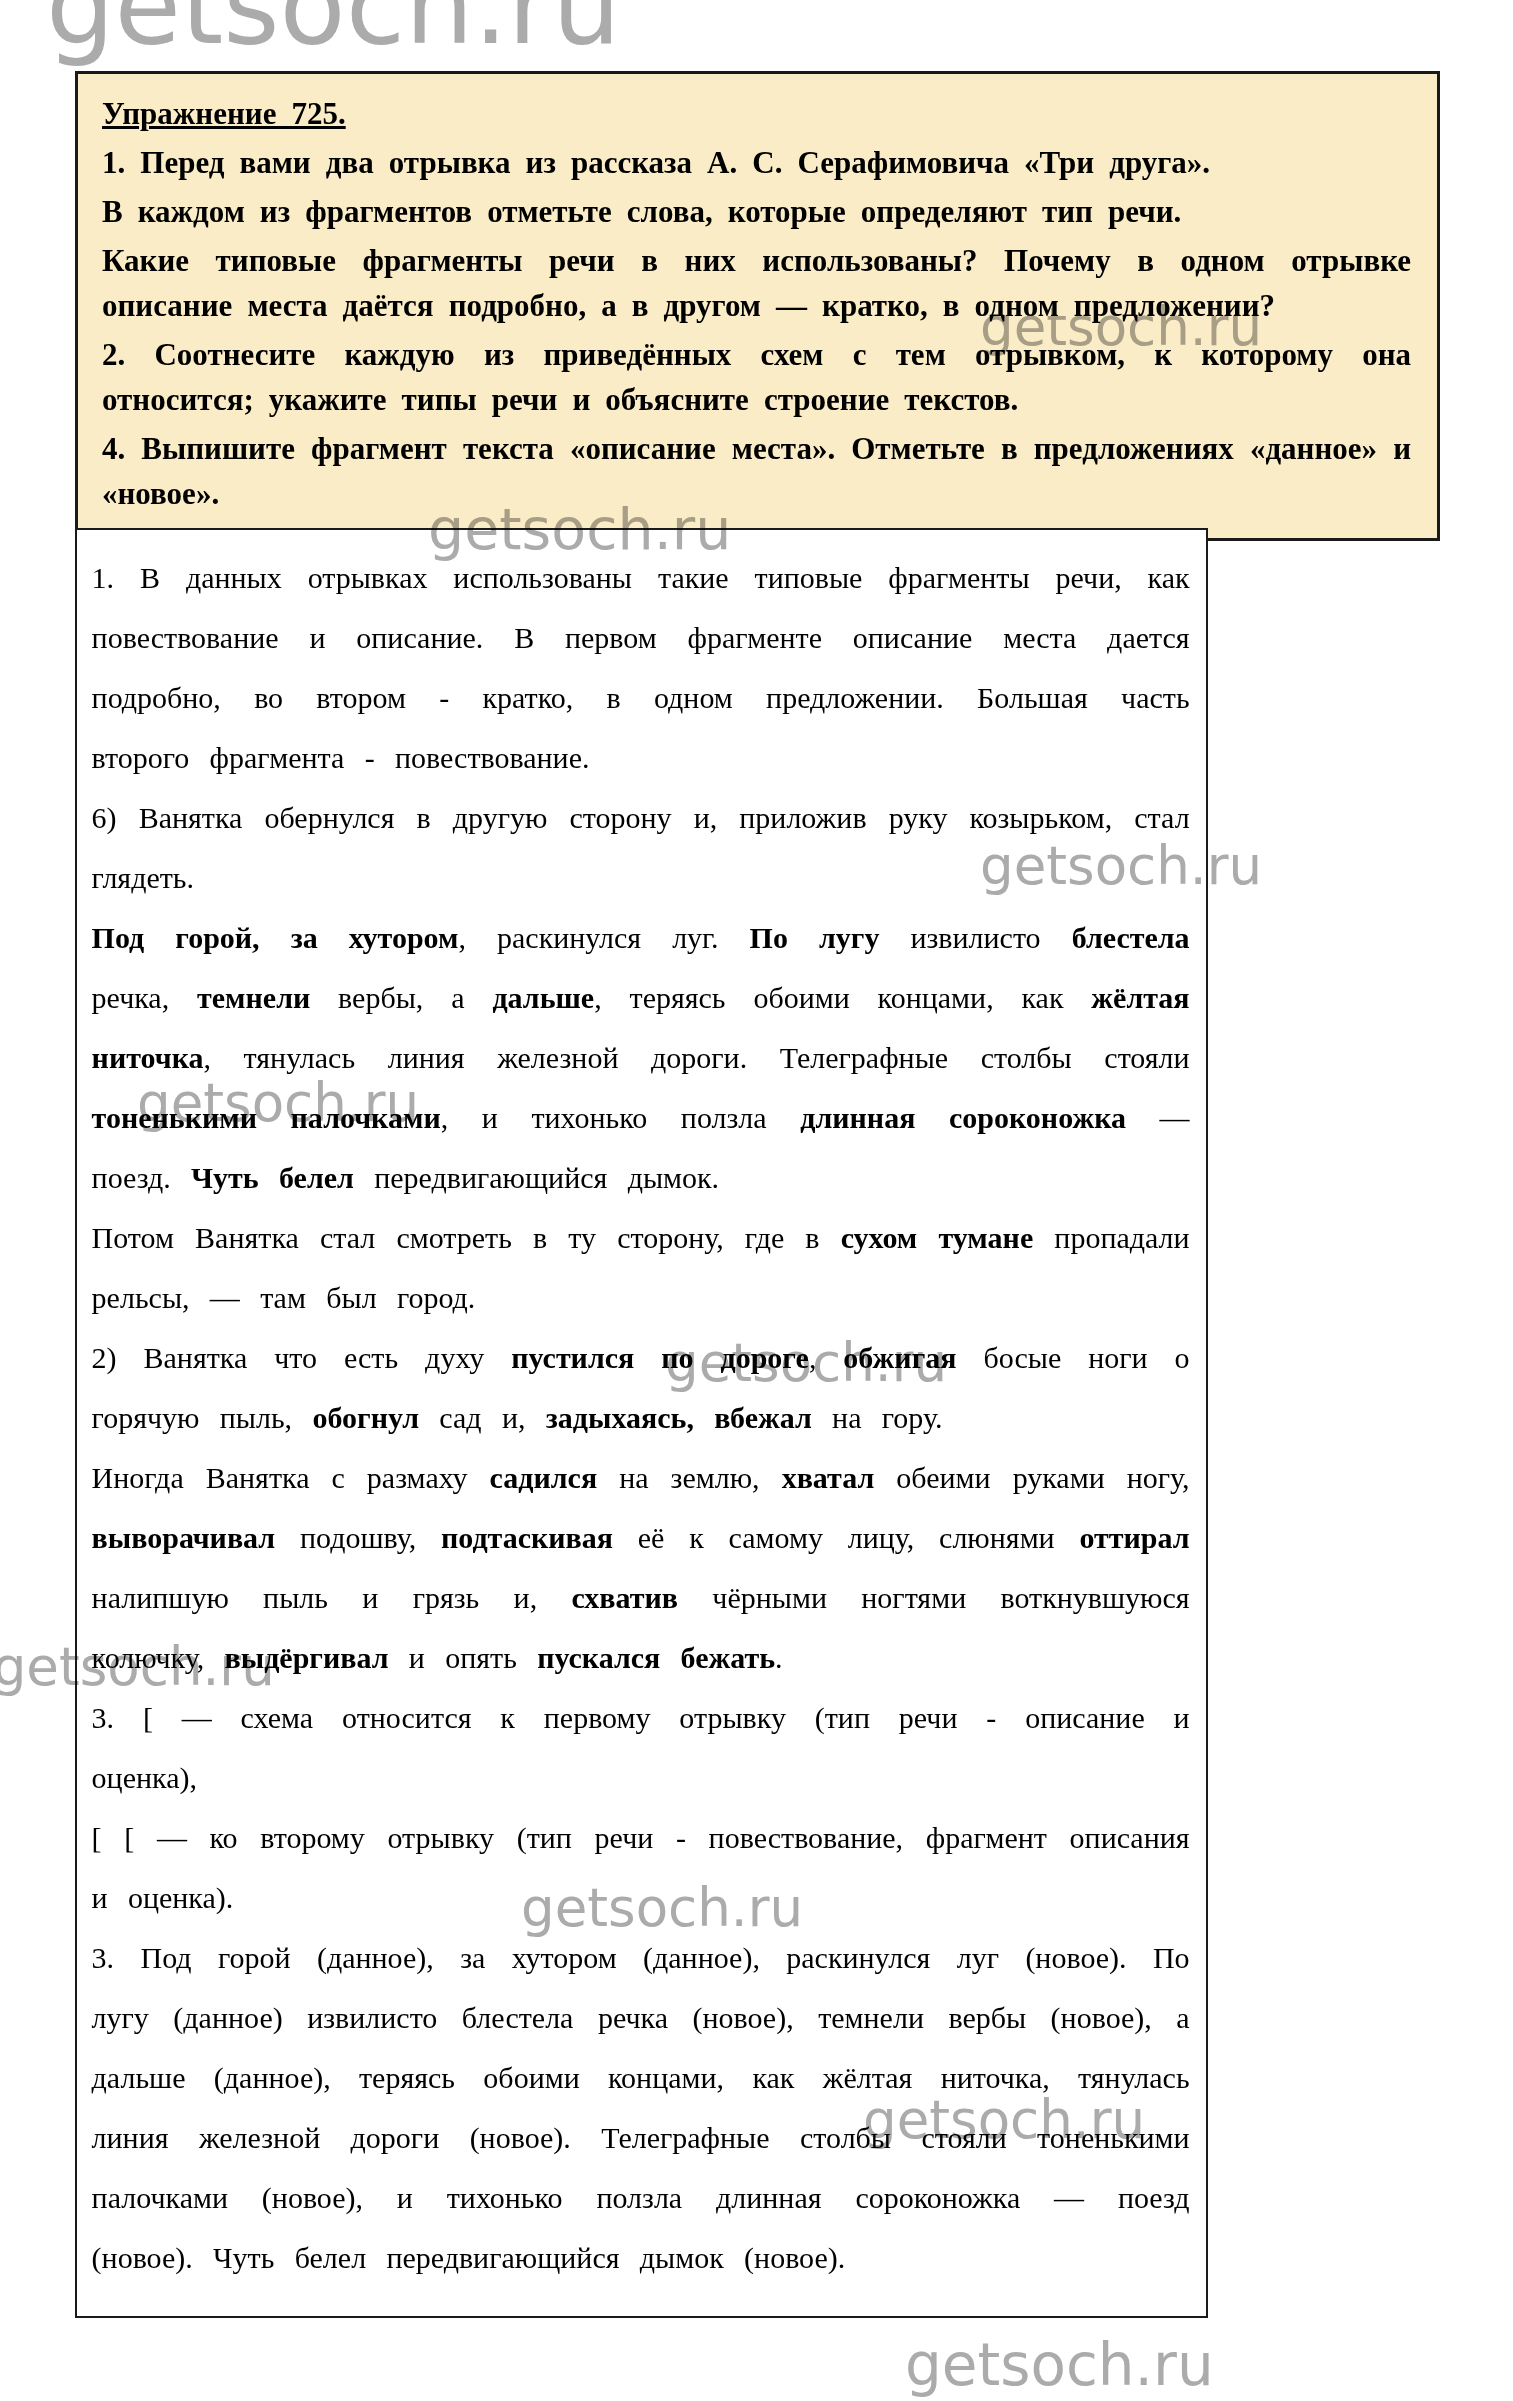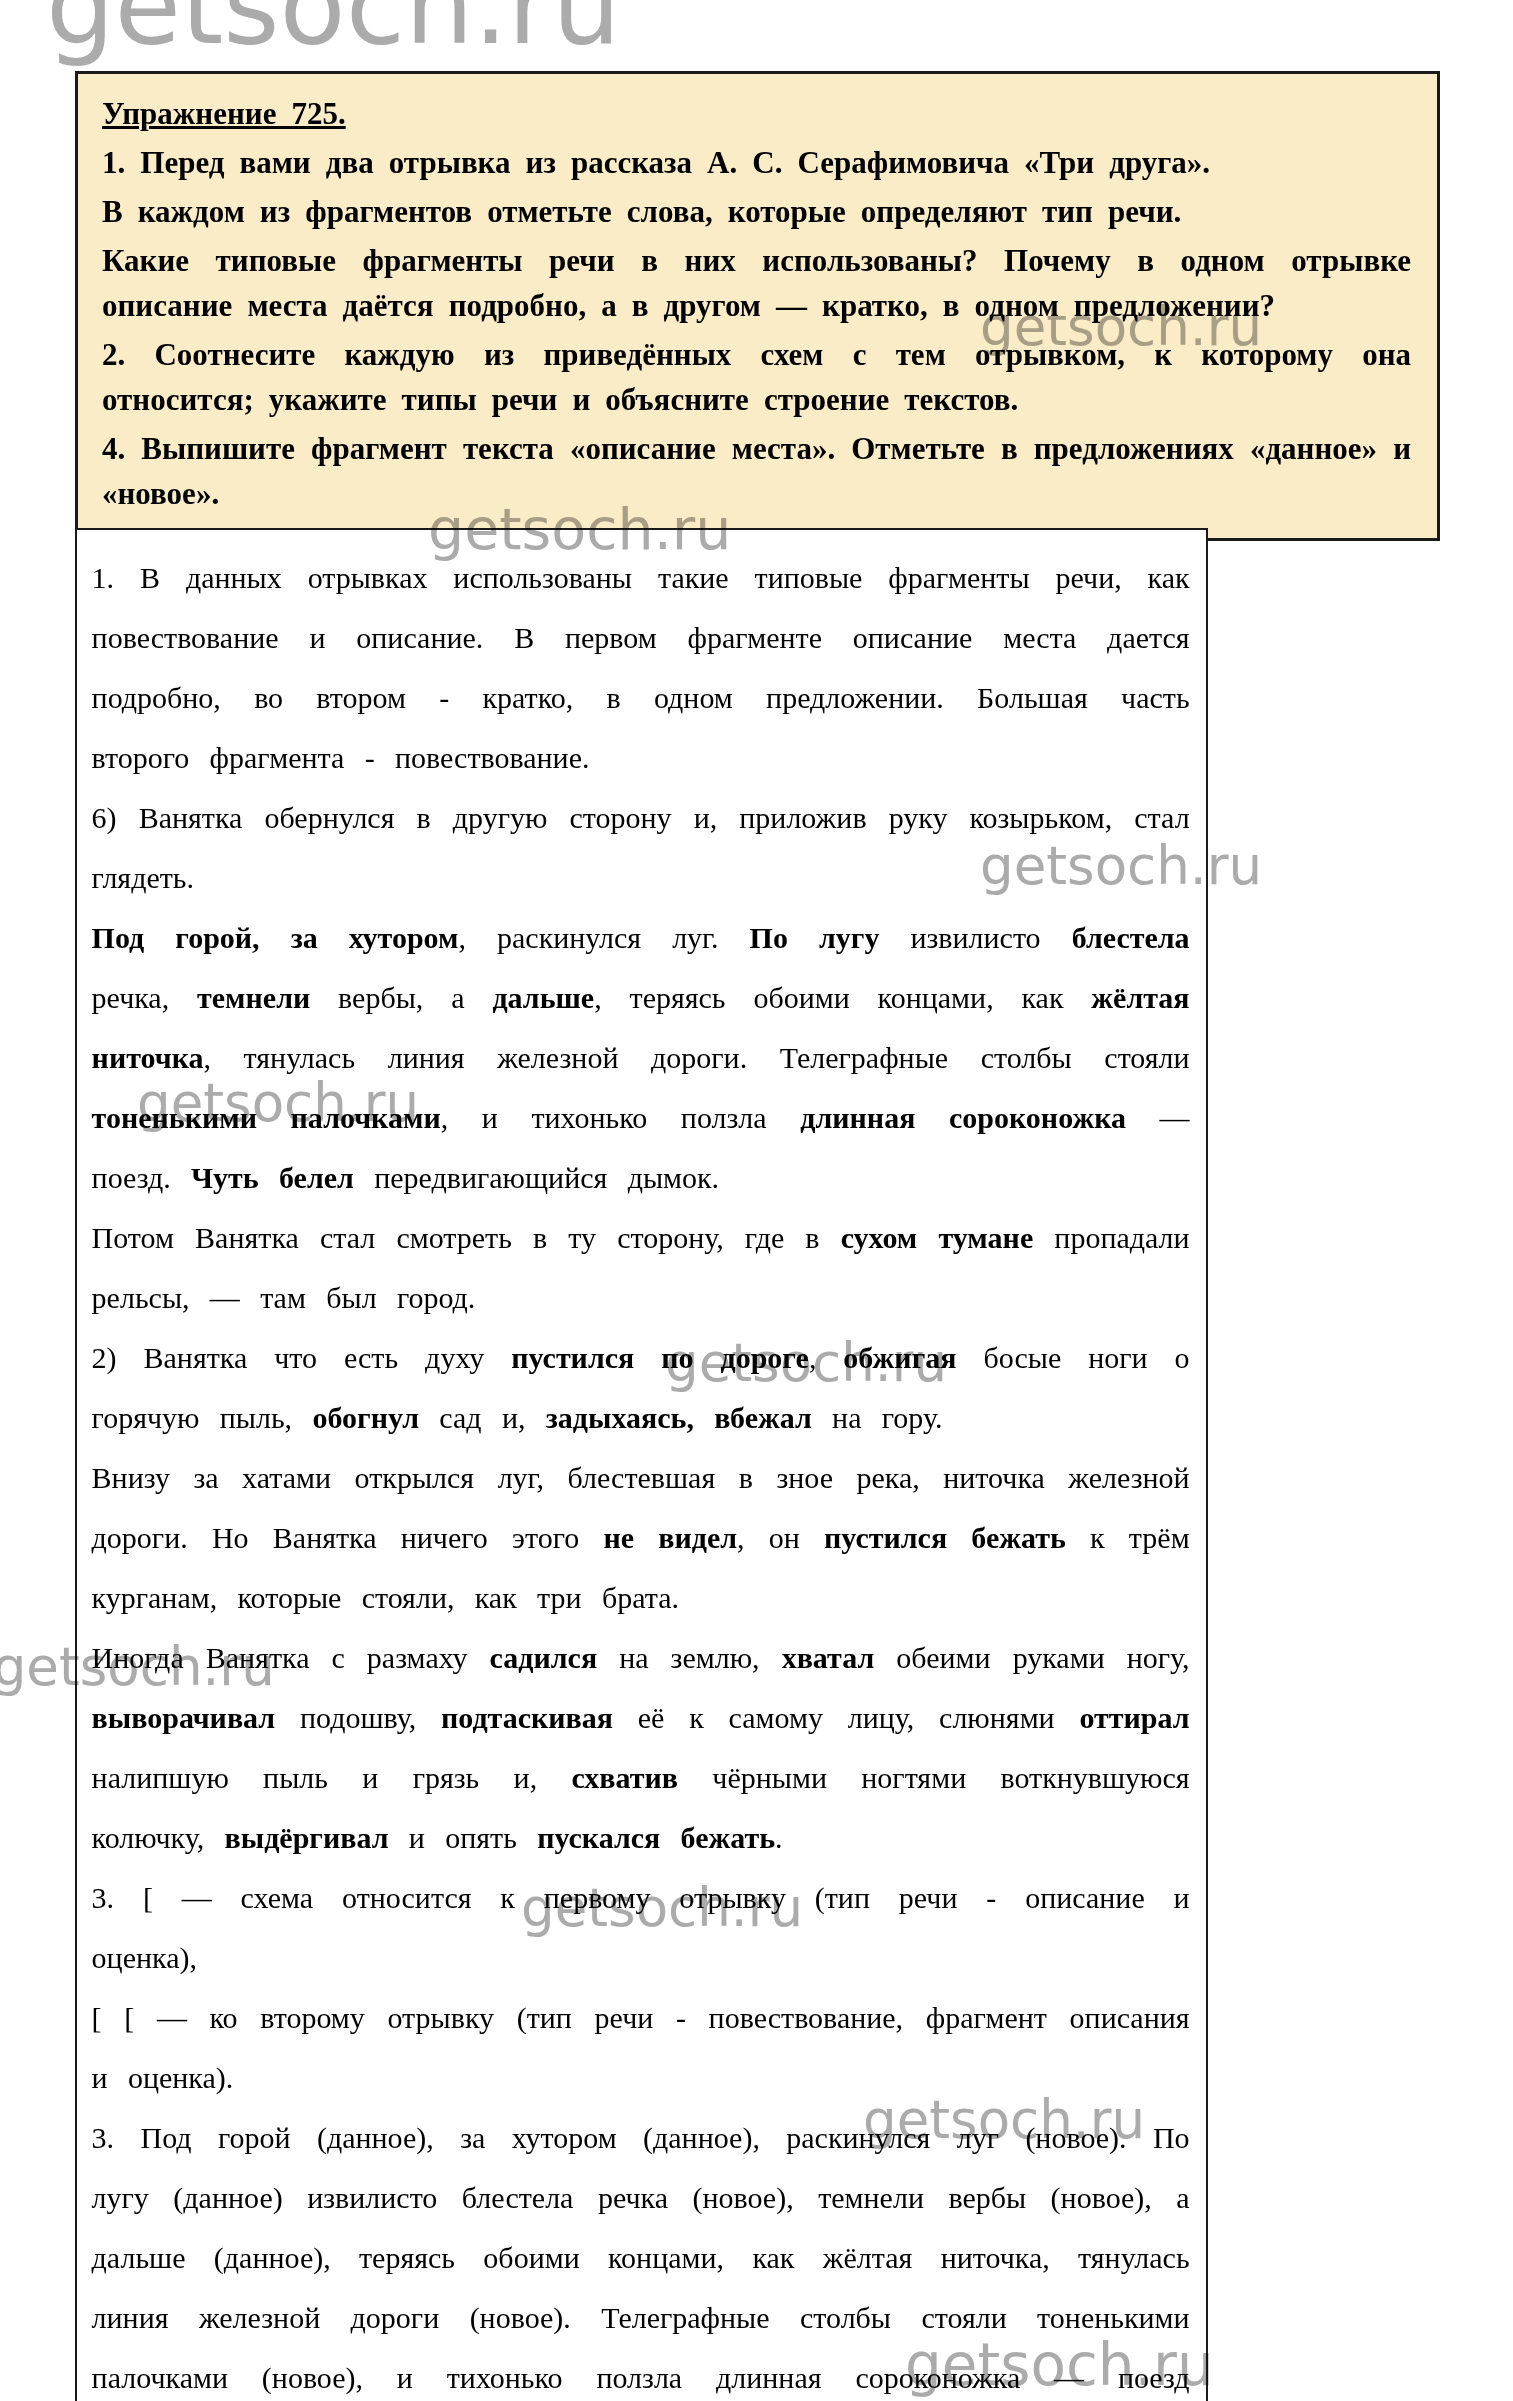--- a/index.html
+++ b/index.html
@@ -84,21 +84,20 @@
     <p>2. Соотнесите каждую из приведённых схем с тем отрывком, к которому она относится; укажите типы речи и объясните строение текстов.</p>
     <p>4. Выпишите фрагмент текста «описание места». Отметьте в предложениях «данное» и «новое».</p>
   </div>
 
   <div class="answer-box">
     <p><span>1. В данных отрывках использованы такие типовые фрагменты речи, как повествование и описание. В первом фрагменте описание места дается подробно, во втором - кратко, в одном предложении. Большая часть второго фрагмента - повествование.</span></p>
     <p><span>6) Ванятка обернулся в другую сторону и, приложив руку козырьком, стал глядеть.</span></p>
     <p><b>Под горой, за хутором</b><span>, раскинулся луг. </span><b>По лугу</b><span> извилисто </span><b>блестела</b><span> речка, </span><b>темнели</b><span> вербы, а </span><b>дальше</b><span>, теряясь обоими концами, как </span><b>жёлтая ниточка</b><span>, тянулась линия железной дороги. Телеграфные столбы стояли </span><b>тоненькими палочками</b><span>, и тихонько ползла </span><b>длинная сороконожка</b><span> — поезд. </span><b>Чуть белел</b><span> передвигающийся дымок.</span></p>
     <p><span>Потом Ванятка стал смотреть в ту сторону, где в </span><b>сухом тумане</b><span> пропадали рельсы, — там был город.</span></p>
     <p><span>2) Ванятка что есть духу </span><b>пустился по дороге</b><span>, </span><b>обжигая</b><span> босые ноги о горячую пыль, </span><b>обогнул</b><span> сад и, </span><b>задыхаясь, вбежал</b><span> на гору.</span></p>
-    <p><span>Внизу за хатами открылся луг, блестевшая в зное река, ниточка железной дороги. Но Ванятка ничего этого </span><b>не видел</b><span>, он </span><b>пустился бежать</b><span> к трём курганам, которые стояли, как три брата.</span></p>
     <p><span>Иногда Ванятка с размаху </span><b>садился</b><span> на землю, </span><b>хватал</b><span> обеими руками ногу, </span><b>выворачивал</b><span> подошву, </span><b>подтаскивая</b><span> её к самому лицу, слюнями </span><b>оттирал</b><span> налипшую пыль и грязь и, </span><b>схватив</b><span> чёрными ногтями воткнувшуюся колючку, </span><b>выдёргивал</b><span> и опять </span><b>пускался бежать</b><span>.</span></p>
     <p><span>3. [ — схема относится к первому отрывку (тип речи - описание и оценка),</span></p>
     <p><span>[ [ —  ко второму отрывку (тип речи - повествование, фрагмент описания и оценка).</span></p>
     <p><span>3. Под горой (данное), за хутором (данное), раскинулся луг (новое). По лугу (данное) извилисто блестела речка (новое), темнели вербы (новое), а дальше (данное), теряясь обоими концами, как жёлтая ниточка, тянулась линия железной дороги (новое). Телеграфные столбы стояли тоненькими палочками (новое), и тихонько ползла длинная сороконожка — поезд (новое). Чуть белел передвигающийся дымок (новое).</span></p>
   </div>
 
   <div class="wm wm1">getsoch.ru</div>
   <div class="wm wm2">getsoch.ru</div>
   <div class="wm wm3">getsoch.ru</div>
   <div class="wm wm4">getsoch.ru</div>

